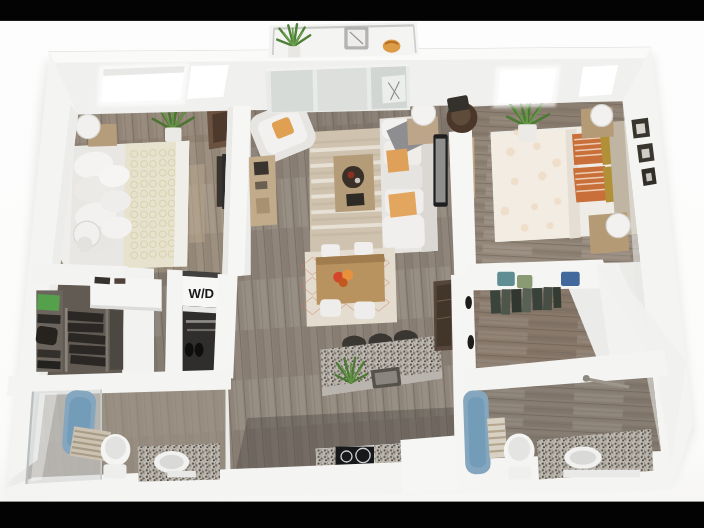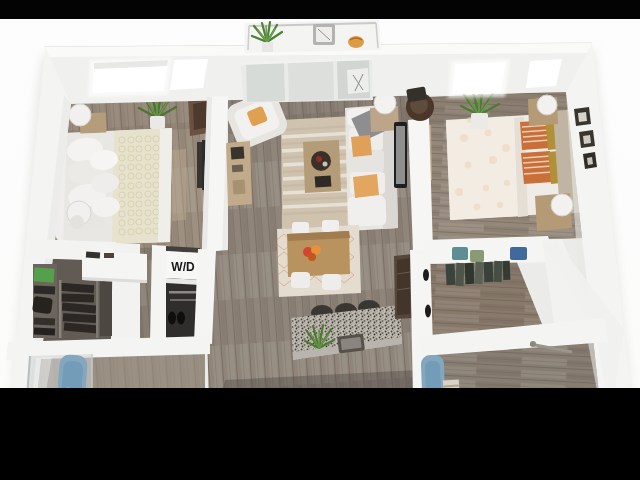--- a/index.html
+++ b/index.html
@@ -1,16 +1,16 @@
 <!DOCTYPE html>
 <html><head>
 <meta charset="utf-8">
 <style>
   html,body{margin:0;padding:0;background:#000;}
-  .stage{position:relative;width:640px;height:388px;overflow:hidden;background:#fbfbfa;
+  .stage{position:relative;width:640px;height:480px;overflow:hidden;background:#fbfbfa;
          font-family:"Liberation Sans",sans-serif;}
 </style>
 </head>
 <body>
 <div class="stage">
 <svg width="640" height="480" viewBox="0 0 640 480" xmlns="http://www.w3.org/2000/svg">
 <defs>
   <linearGradient id="bggrad" x1="0" y1="0" x2="0" y2="1">
     <stop offset="0" stop-color="#fdfdfd"></stop>
     <stop offset="0.85" stop-color="#fbfbfa"></stop>

